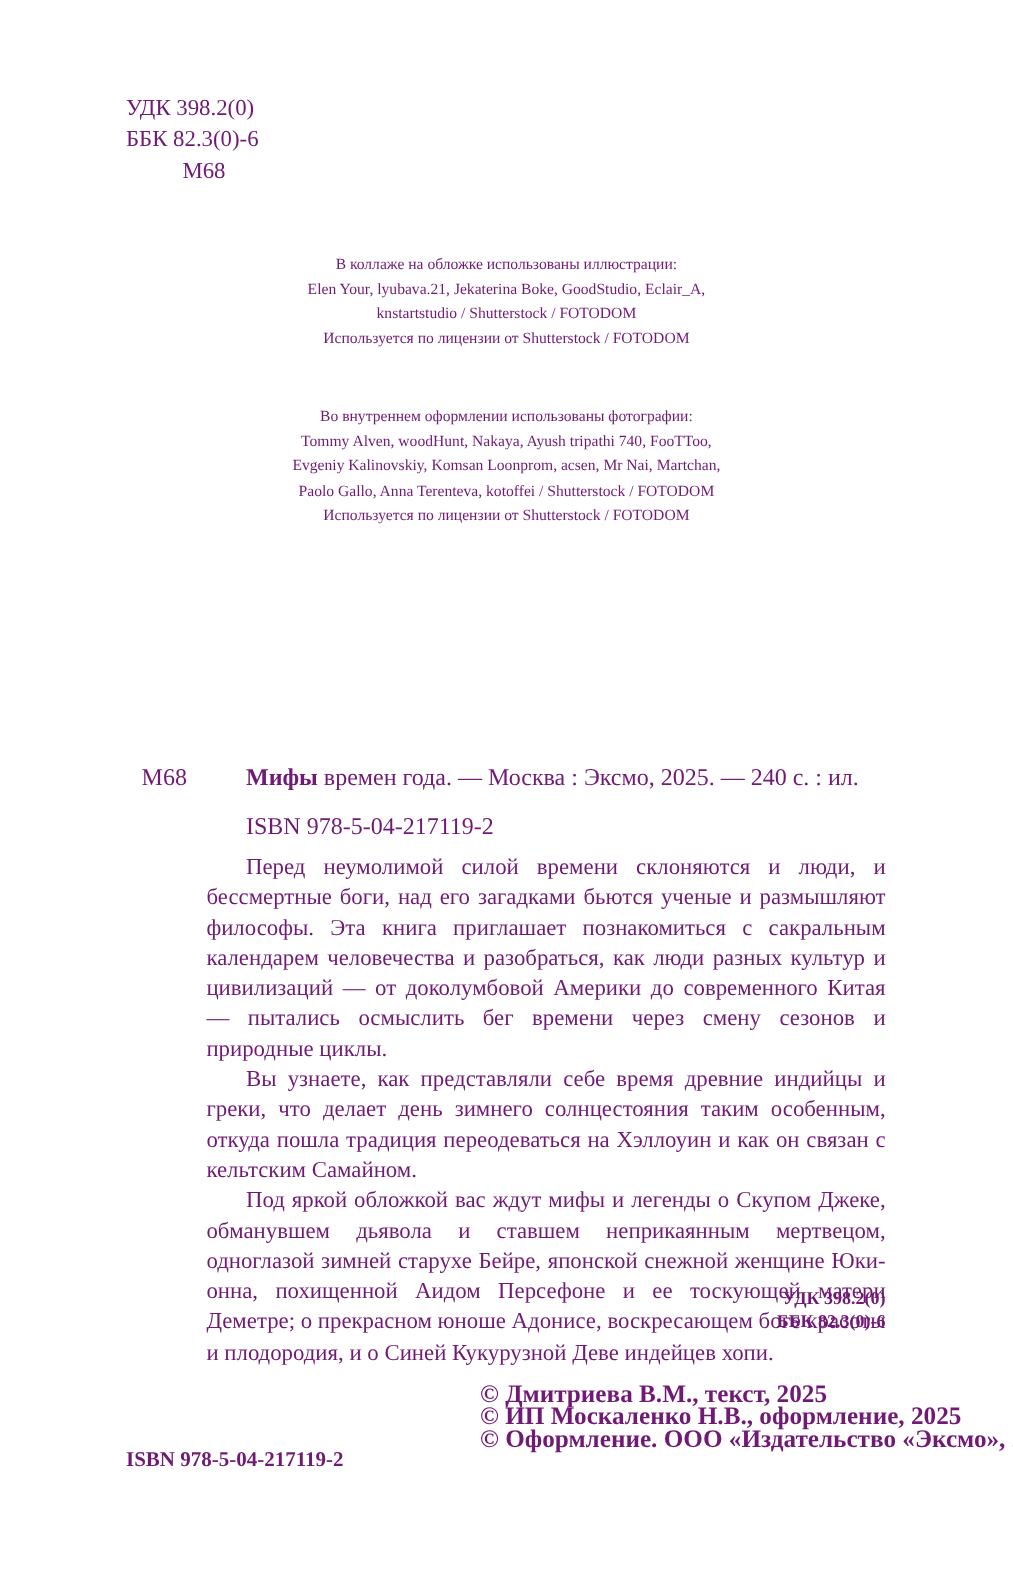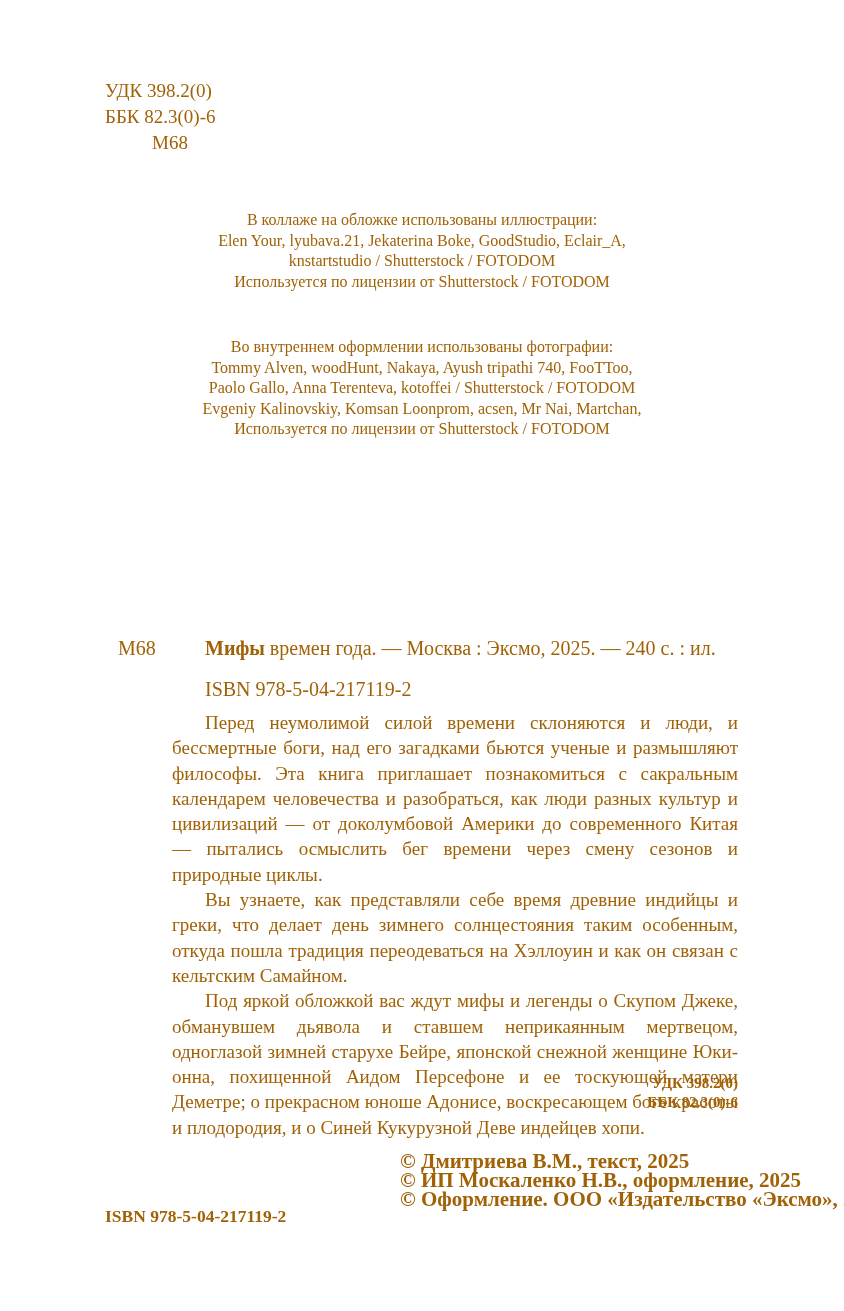--- a/index.html
+++ b/index.html
@@ -5,41 +5,41 @@
   html, body {
     margin: 0;
     padding: 0;
     background: #ffffff;
   }
   .page {
     position: relative;
     width: 844px;
     height: 1311px;
     background: #ffffff;
-    color: #a16207;
+    color: #701a75;
     font-family: "Liberation Serif", "DejaVu Serif", serif;
     overflow: hidden;
   }
   .top-codes {
     position: absolute;
     left: 105px;
     top: 78px;
     font-size: 19px;
     line-height: 26px;
     white-space: nowrap;
   }
   .top-codes .author-sign {
     padding-left: 47px;
   }
   .credits {
     position: absolute;
     left: 52px;
     width: 740px;
     text-align: center;
-    font-size: 16px;
+    font-size: 13px;
     line-height: 20.5px;
   }
   .credits-cover   { top: 210px; }
   .credits-interior{ top: 337px; }
   .credits div { margin: 0; }
 
   .catalog-entry {
     position: absolute;
     left: 118px;
     top: 636px;
@@ -113,22 +113,22 @@
   <div class="credits credits-cover">
     <div>В коллаже на обложке использованы иллюстрации:</div>
     <div>Elen Your, lyubava.21, Jekaterina Boke, GoodStudio, Eclair_A,</div>
     <div>knstartstudio / Shutterstock / FOTODOM</div>
     <div>Используется по лицензии от Shutterstock / FOTODOM</div>
   </div>
 
   <div class="credits credits-interior">
     <div>Во внутреннем оформлении использованы фотографии:</div>
     <div>Tommy Alven, woodHunt, Nakaya, Ayush tripathi 740, FooTToo,</div>
+    <div>Evgeniy Kalinovskiy, Komsan Loonprom, acsen, Mr Nai, Martchan,</div>
     <div>Paolo Gallo, Anna Terenteva, kotoffei / Shutterstock / FOTODOM</div>
-    <div>Evgeniy Kalinovskiy, Komsan Loonprom, acsen, Mr Nai, Martchan,</div>
     <div>Используется по лицензии от Shutterstock / FOTODOM</div>
   </div>
 
   <div class="catalog-entry">
     <span class="entry-code">М68</span>
     <div class="entry-body">
       <p class="entry-title"><b>Мифы</b><span> времен года. — Москва : Эксмо, 2025. — 240 с. : ил.</span></p>
       <p class="entry-isbn">ISBN 978-5-04-217119-2</p>
     </div>
   </div>

